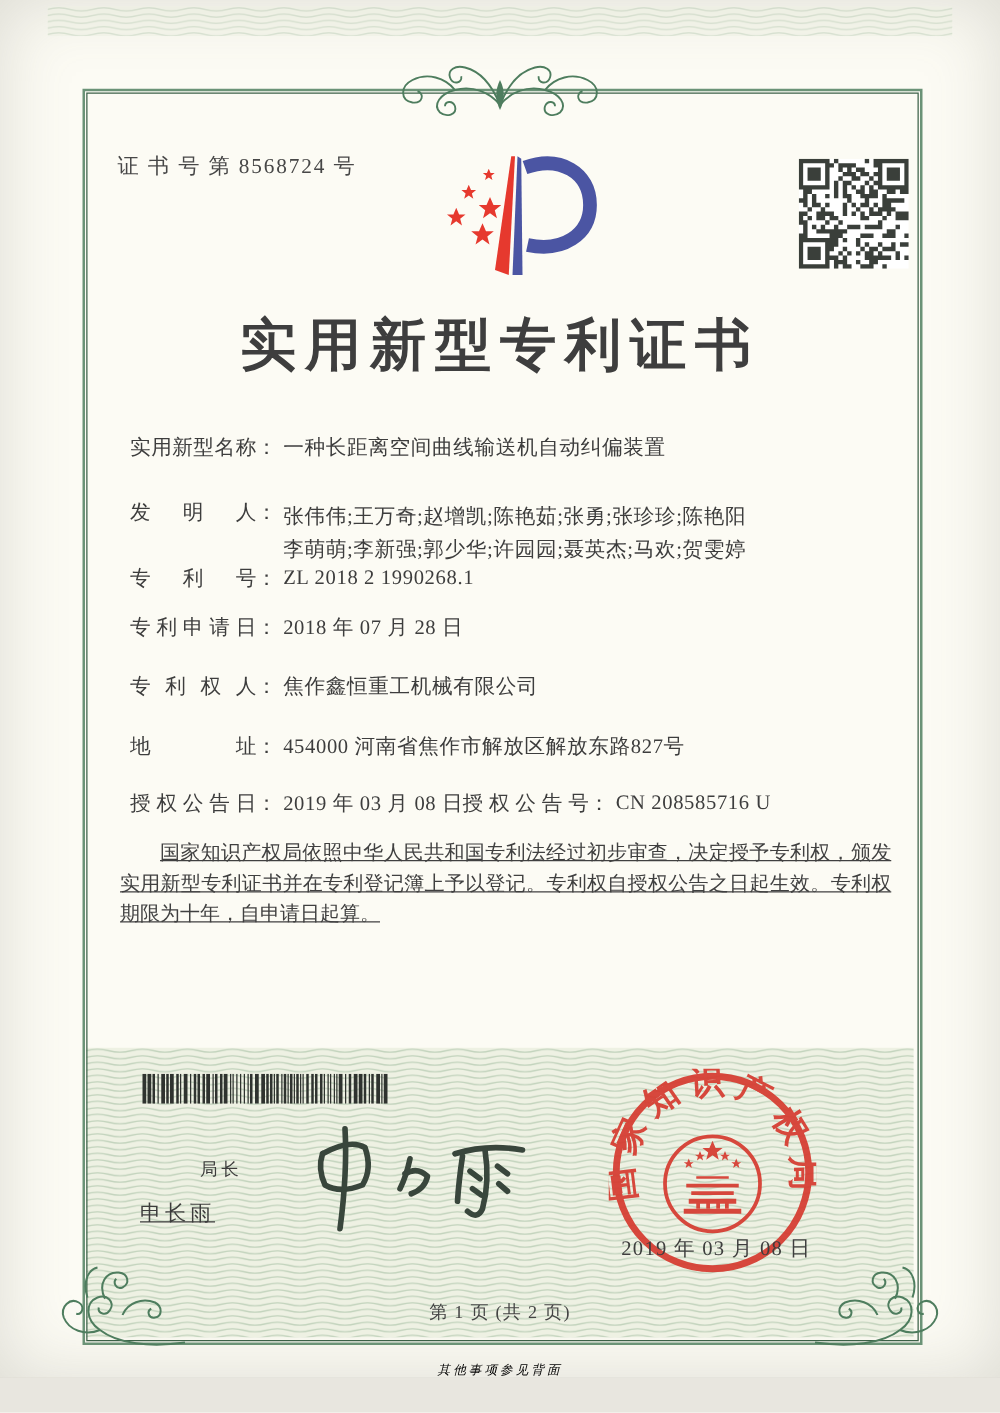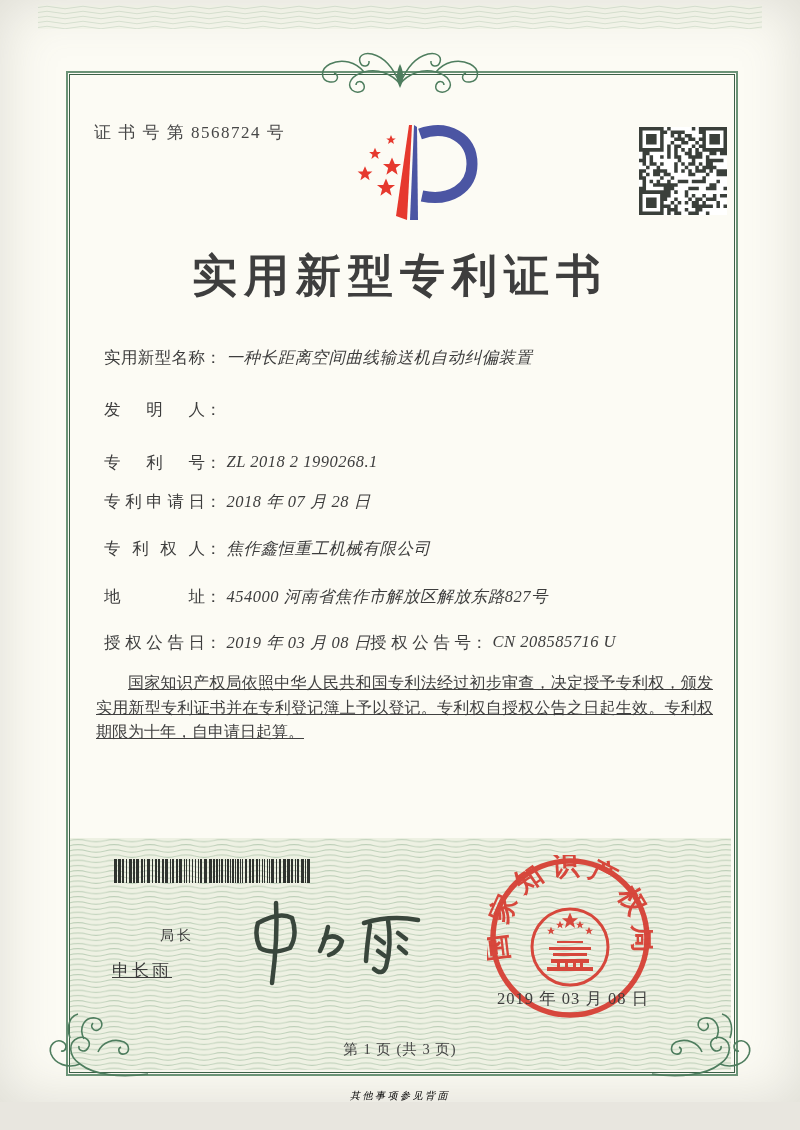--- a/index.html
+++ b/index.html
@@ -8,21 +8,21 @@
          box-shadow:inset 0 0 55px rgba(110,110,95,.22);}
   .abs{position:absolute;}
   .frame{position:absolute;left:66px;top:71px;width:668px;height:1001px;border:2px solid #6b9377;}
   .frame-inner{position:absolute;inset:1px;border:1px solid #3c6148;}
   .cert-no{left:94px;top:121px;font-size:17px;letter-spacing:1.5px;color:#474747;}
   .title{left:0;right:0;top:246px;text-align:center;font-size:45px;font-weight:bold;
          letter-spacing:7px;color:#3e3e3e;}
   .frow{position:absolute;left:104px;font-size:16.5px;white-space:nowrap;color:#3d3d3d;}
   .flabel{display:inline-block;width:101px;text-align:justify;text-align-last:justify;vertical-align:top;}
   .fcolon{display:inline-block;vertical-align:top;margin-right:5px;}
-  .fval{display:inline-block;vertical-align:top;letter-spacing:.5px;font-style:italic;}
+  .fval{display:inline-block;vertical-align:top;letter-spacing:.5px;}
   .fval .vline{line-height:27px;}
   .fgroup2{position:absolute;left:266px;top:0;white-space:nowrap;}
   .paras{position:absolute;left:96px;top:671px;width:617px;font-size:16px;line-height:24.6px;
          text-align:justify;color:#404040;}
   .paras p{margin:0;text-indent:2em;text-decoration:underline;}
   .director-title{left:112px;top:927px;font-size:14px;letter-spacing:3px;margin-left:48px;}
   .director-name{left:112px;top:959px;font-size:17px;letter-spacing:3px;text-decoration:underline;}
   .seal-date{left:497px;top:988px;font-size:16.5px;letter-spacing:1px;color:#3e3e3e;z-index:6;}
   .page-info{left:0;right:0;top:1040px;text-align:center;font-size:14.5px;letter-spacing:1px;color:#444;}
   .back-note{left:0;right:0;top:1089px;text-align:center;font-size:10px;letter-spacing:2.5px;color:#000000;font-style:italic;}
@@ -93,21 +93,21 @@
     <path id="qr-path" fill="#3a3f3a" d="M0.00 0.00h3.52v3.52h-3.52zM3.52 0.00h3.52v3.52h-3.52zM7.04 0.00h3.52v3.52h-3.52zM10.56 0.00h3.52v3.52h-3.52zM14.08 0.00h3.52v3.52h-3.52zM17.60 0.00h3.52v3.52h-3.52zM21.12 0.00h3.52v3.52h-3.52zM28.16 0.00h3.52v3.52h-3.52zM52.80 0.00h3.52v3.52h-3.52zM59.84 0.00h3.52v3.52h-3.52zM63.36 0.00h3.52v3.52h-3.52zM66.88 0.00h3.52v3.52h-3.52zM70.40 0.00h3.52v3.52h-3.52zM73.92 0.00h3.52v3.52h-3.52zM77.44 0.00h3.52v3.52h-3.52zM80.96 0.00h3.52v3.52h-3.52zM84.48 0.00h3.52v3.52h-3.52zM0.00 3.52h3.52v3.52h-3.52zM21.12 3.52h3.52v3.52h-3.52zM24.64 3.52h3.52v3.52h-3.52zM31.68 3.52h3.52v3.52h-3.52zM35.20 3.52h3.52v3.52h-3.52zM38.72 3.52h3.52v3.52h-3.52zM42.24 3.52h3.52v3.52h-3.52zM59.84 3.52h3.52v3.52h-3.52zM63.36 3.52h3.52v3.52h-3.52zM84.48 3.52h3.52v3.52h-3.52zM0.00 7.04h3.52v3.52h-3.52zM7.04 7.04h3.52v3.52h-3.52zM10.56 7.04h3.52v3.52h-3.52zM14.08 7.04h3.52v3.52h-3.52zM21.12 7.04h3.52v3.52h-3.52zM31.68 7.04h3.52v3.52h-3.52zM38.72 7.04h3.52v3.52h-3.52zM45.76 7.04h3.52v3.52h-3.52zM49.28 7.04h3.52v3.52h-3.52zM63.36 7.04h3.52v3.52h-3.52zM70.40 7.04h3.52v3.52h-3.52zM73.92 7.04h3.52v3.52h-3.52zM77.44 7.04h3.52v3.52h-3.52zM84.48 7.04h3.52v3.52h-3.52zM0.00 10.56h3.52v3.52h-3.52zM7.04 10.56h3.52v3.52h-3.52zM10.56 10.56h3.52v3.52h-3.52zM14.08 10.56h3.52v3.52h-3.52zM21.12 10.56h3.52v3.52h-3.52zM35.20 10.56h3.52v3.52h-3.52zM38.72 10.56h3.52v3.52h-3.52zM42.24 10.56h3.52v3.52h-3.52zM49.28 10.56h3.52v3.52h-3.52zM52.80 10.56h3.52v3.52h-3.52zM59.84 10.56h3.52v3.52h-3.52zM63.36 10.56h3.52v3.52h-3.52zM70.40 10.56h3.52v3.52h-3.52zM73.92 10.56h3.52v3.52h-3.52zM77.44 10.56h3.52v3.52h-3.52zM84.48 10.56h3.52v3.52h-3.52zM0.00 14.08h3.52v3.52h-3.52zM7.04 14.08h3.52v3.52h-3.52zM10.56 14.08h3.52v3.52h-3.52zM14.08 14.08h3.52v3.52h-3.52zM21.12 14.08h3.52v3.52h-3.52zM31.68 14.08h3.52v3.52h-3.52zM42.24 14.08h3.52v3.52h-3.52zM45.76 14.08h3.52v3.52h-3.52zM56.32 14.08h3.52v3.52h-3.52zM63.36 14.08h3.52v3.52h-3.52zM70.40 14.08h3.52v3.52h-3.52zM73.92 14.08h3.52v3.52h-3.52zM77.44 14.08h3.52v3.52h-3.52zM84.48 14.08h3.52v3.52h-3.52zM0.00 17.60h3.52v3.52h-3.52zM21.12 17.60h3.52v3.52h-3.52zM28.16 17.60h3.52v3.52h-3.52zM35.20 17.60h3.52v3.52h-3.52zM38.72 17.60h3.52v3.52h-3.52zM52.80 17.60h3.52v3.52h-3.52zM59.84 17.60h3.52v3.52h-3.52zM63.36 17.60h3.52v3.52h-3.52zM84.48 17.60h3.52v3.52h-3.52zM0.00 21.12h3.52v3.52h-3.52zM3.52 21.12h3.52v3.52h-3.52zM7.04 21.12h3.52v3.52h-3.52zM10.56 21.12h3.52v3.52h-3.52zM14.08 21.12h3.52v3.52h-3.52zM17.60 21.12h3.52v3.52h-3.52zM21.12 21.12h3.52v3.52h-3.52zM28.16 21.12h3.52v3.52h-3.52zM35.20 21.12h3.52v3.52h-3.52zM42.24 21.12h3.52v3.52h-3.52zM49.28 21.12h3.52v3.52h-3.52zM56.32 21.12h3.52v3.52h-3.52zM63.36 21.12h3.52v3.52h-3.52zM66.88 21.12h3.52v3.52h-3.52zM70.40 21.12h3.52v3.52h-3.52zM73.92 21.12h3.52v3.52h-3.52zM77.44 21.12h3.52v3.52h-3.52zM80.96 21.12h3.52v3.52h-3.52zM84.48 21.12h3.52v3.52h-3.52zM3.52 24.64h3.52v3.52h-3.52zM7.04 24.64h3.52v3.52h-3.52zM28.16 24.64h3.52v3.52h-3.52zM35.20 24.64h3.52v3.52h-3.52zM45.76 24.64h3.52v3.52h-3.52zM49.28 24.64h3.52v3.52h-3.52zM56.32 24.64h3.52v3.52h-3.52zM59.84 24.64h3.52v3.52h-3.52zM70.40 24.64h3.52v3.52h-3.52zM73.92 24.64h3.52v3.52h-3.52zM80.96 24.64h3.52v3.52h-3.52zM84.48 24.64h3.52v3.52h-3.52zM3.52 28.16h3.52v3.52h-3.52zM10.56 28.16h3.52v3.52h-3.52zM21.12 28.16h3.52v3.52h-3.52zM28.16 28.16h3.52v3.52h-3.52zM35.20 28.16h3.52v3.52h-3.52zM38.72 28.16h3.52v3.52h-3.52zM49.28 28.16h3.52v3.52h-3.52zM52.80 28.16h3.52v3.52h-3.52zM56.32 28.16h3.52v3.52h-3.52zM59.84 28.16h3.52v3.52h-3.52zM66.88 28.16h3.52v3.52h-3.52zM0.00 31.68h3.52v3.52h-3.52zM3.52 31.68h3.52v3.52h-3.52zM10.56 31.68h3.52v3.52h-3.52zM38.72 31.68h3.52v3.52h-3.52zM52.80 31.68h3.52v3.52h-3.52zM66.88 31.68h3.52v3.52h-3.52zM70.40 31.68h3.52v3.52h-3.52zM73.92 31.68h3.52v3.52h-3.52zM77.44 31.68h3.52v3.52h-3.52zM80.96 31.68h3.52v3.52h-3.52zM3.52 35.20h3.52v3.52h-3.52zM10.56 35.20h3.52v3.52h-3.52zM14.08 35.20h3.52v3.52h-3.52zM21.12 35.20h3.52v3.52h-3.52zM35.20 35.20h3.52v3.52h-3.52zM42.24 35.20h3.52v3.52h-3.52zM49.28 35.20h3.52v3.52h-3.52zM52.80 35.20h3.52v3.52h-3.52zM59.84 35.20h3.52v3.52h-3.52zM66.88 35.20h3.52v3.52h-3.52zM70.40 35.20h3.52v3.52h-3.52zM7.04 38.72h3.52v3.52h-3.52zM17.60 38.72h3.52v3.52h-3.52zM35.20 38.72h3.52v3.52h-3.52zM45.76 38.72h3.52v3.52h-3.52zM56.32 38.72h3.52v3.52h-3.52zM63.36 38.72h3.52v3.52h-3.52zM66.88 38.72h3.52v3.52h-3.52zM70.40 38.72h3.52v3.52h-3.52zM73.92 38.72h3.52v3.52h-3.52zM0.00 42.24h3.52v3.52h-3.52zM3.52 42.24h3.52v3.52h-3.52zM14.08 42.24h3.52v3.52h-3.52zM17.60 42.24h3.52v3.52h-3.52zM21.12 42.24h3.52v3.52h-3.52zM24.64 42.24h3.52v3.52h-3.52zM35.20 42.24h3.52v3.52h-3.52zM42.24 42.24h3.52v3.52h-3.52zM49.28 42.24h3.52v3.52h-3.52zM56.32 42.24h3.52v3.52h-3.52zM59.84 42.24h3.52v3.52h-3.52zM63.36 42.24h3.52v3.52h-3.52zM70.40 42.24h3.52v3.52h-3.52zM77.44 42.24h3.52v3.52h-3.52zM80.96 42.24h3.52v3.52h-3.52zM84.48 42.24h3.52v3.52h-3.52zM0.00 45.76h3.52v3.52h-3.52zM7.04 45.76h3.52v3.52h-3.52zM14.08 45.76h3.52v3.52h-3.52zM17.60 45.76h3.52v3.52h-3.52zM24.64 45.76h3.52v3.52h-3.52zM28.16 45.76h3.52v3.52h-3.52zM49.28 45.76h3.52v3.52h-3.52zM52.80 45.76h3.52v3.52h-3.52zM66.88 45.76h3.52v3.52h-3.52zM77.44 45.76h3.52v3.52h-3.52zM80.96 45.76h3.52v3.52h-3.52zM84.48 45.76h3.52v3.52h-3.52zM0.00 49.28h3.52v3.52h-3.52zM3.52 49.28h3.52v3.52h-3.52zM21.12 49.28h3.52v3.52h-3.52zM31.68 49.28h3.52v3.52h-3.52zM63.36 49.28h3.52v3.52h-3.52zM3.52 52.80h3.52v3.52h-3.52zM10.56 52.80h3.52v3.52h-3.52zM17.60 52.80h3.52v3.52h-3.52zM28.16 52.80h3.52v3.52h-3.52zM38.72 52.80h3.52v3.52h-3.52zM42.24 52.80h3.52v3.52h-3.52zM45.76 52.80h3.52v3.52h-3.52zM52.80 52.80h3.52v3.52h-3.52zM56.32 52.80h3.52v3.52h-3.52zM59.84 52.80h3.52v3.52h-3.52zM63.36 52.80h3.52v3.52h-3.52zM77.44 52.80h3.52v3.52h-3.52zM3.52 56.32h3.52v3.52h-3.52zM14.08 56.32h3.52v3.52h-3.52zM17.60 56.32h3.52v3.52h-3.52zM21.12 56.32h3.52v3.52h-3.52zM24.64 56.32h3.52v3.52h-3.52zM28.16 56.32h3.52v3.52h-3.52zM31.68 56.32h3.52v3.52h-3.52zM35.20 56.32h3.52v3.52h-3.52zM70.40 56.32h3.52v3.52h-3.52zM73.92 56.32h3.52v3.52h-3.52zM0.00 59.84h3.52v3.52h-3.52zM3.52 59.84h3.52v3.52h-3.52zM24.64 59.84h3.52v3.52h-3.52zM28.16 59.84h3.52v3.52h-3.52zM31.68 59.84h3.52v3.52h-3.52zM49.28 59.84h3.52v3.52h-3.52zM52.80 59.84h3.52v3.52h-3.52zM56.32 59.84h3.52v3.52h-3.52zM66.88 59.84h3.52v3.52h-3.52zM70.40 59.84h3.52v3.52h-3.52zM73.92 59.84h3.52v3.52h-3.52zM84.48 59.84h3.52v3.52h-3.52zM0.00 63.36h3.52v3.52h-3.52zM3.52 63.36h3.52v3.52h-3.52zM7.04 63.36h3.52v3.52h-3.52zM10.56 63.36h3.52v3.52h-3.52zM14.08 63.36h3.52v3.52h-3.52zM17.60 63.36h3.52v3.52h-3.52zM21.12 63.36h3.52v3.52h-3.52zM24.64 63.36h3.52v3.52h-3.52zM28.16 63.36h3.52v3.52h-3.52zM35.20 63.36h3.52v3.52h-3.52zM45.76 63.36h3.52v3.52h-3.52zM0.00 66.88h3.52v3.52h-3.52zM21.12 66.88h3.52v3.52h-3.52zM24.64 66.88h3.52v3.52h-3.52zM28.16 66.88h3.52v3.52h-3.52zM45.76 66.88h3.52v3.52h-3.52zM52.80 66.88h3.52v3.52h-3.52zM63.36 66.88h3.52v3.52h-3.52zM73.92 66.88h3.52v3.52h-3.52zM80.96 66.88h3.52v3.52h-3.52zM84.48 66.88h3.52v3.52h-3.52zM0.00 70.40h3.52v3.52h-3.52zM7.04 70.40h3.52v3.52h-3.52zM10.56 70.40h3.52v3.52h-3.52zM14.08 70.40h3.52v3.52h-3.52zM21.12 70.40h3.52v3.52h-3.52zM24.64 70.40h3.52v3.52h-3.52zM35.20 70.40h3.52v3.52h-3.52zM49.28 70.40h3.52v3.52h-3.52zM56.32 70.40h3.52v3.52h-3.52zM59.84 70.40h3.52v3.52h-3.52zM66.88 70.40h3.52v3.52h-3.52zM70.40 70.40h3.52v3.52h-3.52zM73.92 70.40h3.52v3.52h-3.52zM0.00 73.92h3.52v3.52h-3.52zM7.04 73.92h3.52v3.52h-3.52zM10.56 73.92h3.52v3.52h-3.52zM14.08 73.92h3.52v3.52h-3.52zM21.12 73.92h3.52v3.52h-3.52zM31.68 73.92h3.52v3.52h-3.52zM38.72 73.92h3.52v3.52h-3.52zM45.76 73.92h3.52v3.52h-3.52zM52.80 73.92h3.52v3.52h-3.52zM56.32 73.92h3.52v3.52h-3.52zM63.36 73.92h3.52v3.52h-3.52zM77.44 73.92h3.52v3.52h-3.52zM0.00 77.44h3.52v3.52h-3.52zM7.04 77.44h3.52v3.52h-3.52zM10.56 77.44h3.52v3.52h-3.52zM14.08 77.44h3.52v3.52h-3.52zM21.12 77.44h3.52v3.52h-3.52zM24.64 77.44h3.52v3.52h-3.52zM28.16 77.44h3.52v3.52h-3.52zM35.20 77.44h3.52v3.52h-3.52zM52.80 77.44h3.52v3.52h-3.52zM56.32 77.44h3.52v3.52h-3.52zM59.84 77.44h3.52v3.52h-3.52zM63.36 77.44h3.52v3.52h-3.52zM66.88 77.44h3.52v3.52h-3.52zM70.40 77.44h3.52v3.52h-3.52zM77.44 77.44h3.52v3.52h-3.52zM84.48 77.44h3.52v3.52h-3.52zM0.00 80.96h3.52v3.52h-3.52zM21.12 80.96h3.52v3.52h-3.52zM28.16 80.96h3.52v3.52h-3.52zM31.68 80.96h3.52v3.52h-3.52zM35.20 80.96h3.52v3.52h-3.52zM45.76 80.96h3.52v3.52h-3.52zM56.32 80.96h3.52v3.52h-3.52zM59.84 80.96h3.52v3.52h-3.52zM0.00 84.48h3.52v3.52h-3.52zM3.52 84.48h3.52v3.52h-3.52zM7.04 84.48h3.52v3.52h-3.52zM10.56 84.48h3.52v3.52h-3.52zM14.08 84.48h3.52v3.52h-3.52zM17.60 84.48h3.52v3.52h-3.52zM21.12 84.48h3.52v3.52h-3.52zM28.16 84.48h3.52v3.52h-3.52zM35.20 84.48h3.52v3.52h-3.52zM38.72 84.48h3.52v3.52h-3.52zM49.28 84.48h3.52v3.52h-3.52zM52.80 84.48h3.52v3.52h-3.52zM56.32 84.48h3.52v3.52h-3.52zM66.88 84.48h3.52v3.52h-3.52z"></path>
   </svg>
 
   <div class="abs title">实用新型专利证书</div>
 
   <div class="frow" style="top:347px">
     <span class="flabel">实用新型名称</span><span class="fcolon">：</span><span class="fval">一种长距离空间曲线输送机自动纠偏装置</span>
   </div>
 
   <div class="frow" style="top:399px">
-    <span class="flabel">发明人</span><span class="fcolon">：</span>
+    <span class="flabel">发明人</span><span class="fcolon">：</span><span class="fval"><span class="vline" style="display:block">张伟伟;王万奇;赵增凯;陈艳茹;张勇;张珍珍;陈艳阳</span><span class="vline" style="display:block">李萌萌;李新强;郭少华;许园园;聂英杰;马欢;贺雯婷</span></span>
   </div>
 
   <div class="frow" style="top:452px">
     <span class="flabel">专利号</span><span class="fcolon">：</span><span class="fval">ZL 2018 2 1990268.1</span>
   </div>
 
   <div class="frow" style="top:491px">
     <span class="flabel">专利申请日</span><span class="fcolon">：</span><span class="fval">2018 年 07 月 28 日</span>
   </div>
 
@@ -191,16 +191,16 @@
   <svg class="abs" style="left:648px;top:1006px;transform:scaleX(-1)" width="112" height="78" viewBox="0 0 112 78">
     <g fill="none" stroke="#4e7d5e" stroke-width="1.6">
       <path d="M108 68 C80 72 54 69 40 58 C28 50 28 36 38 32 C46 29 52 36 48 42 C45 47 38 45 39 40"></path>
       <path d="M40 58 C28 63 15 58 11 48 C8 39 16 32 23 36 C28 39 26 46 21 45"></path>
       <path d="M44 33 C38 21 45 11 55 12 C63 13 64 21 58 24 C53 26 50 20 53 17"></path>
       <path d="M58 46 C62 36 74 32 84 36 C90 39 90 47 84 48 C79 49 77 43 81 41"></path>
       <path d="M30 32 C26 20 30 10 38 8"></path>
     </g>
   </svg>
 
-  <div class="abs page-info">第 1 页 (共 3 页)</div>
+  <div class="abs page-info">第 1 页 (共 2 页)</div>
   <div class="abs back-note">其他事项参见背面</div>
 
 </div>
 
 </body></html>

